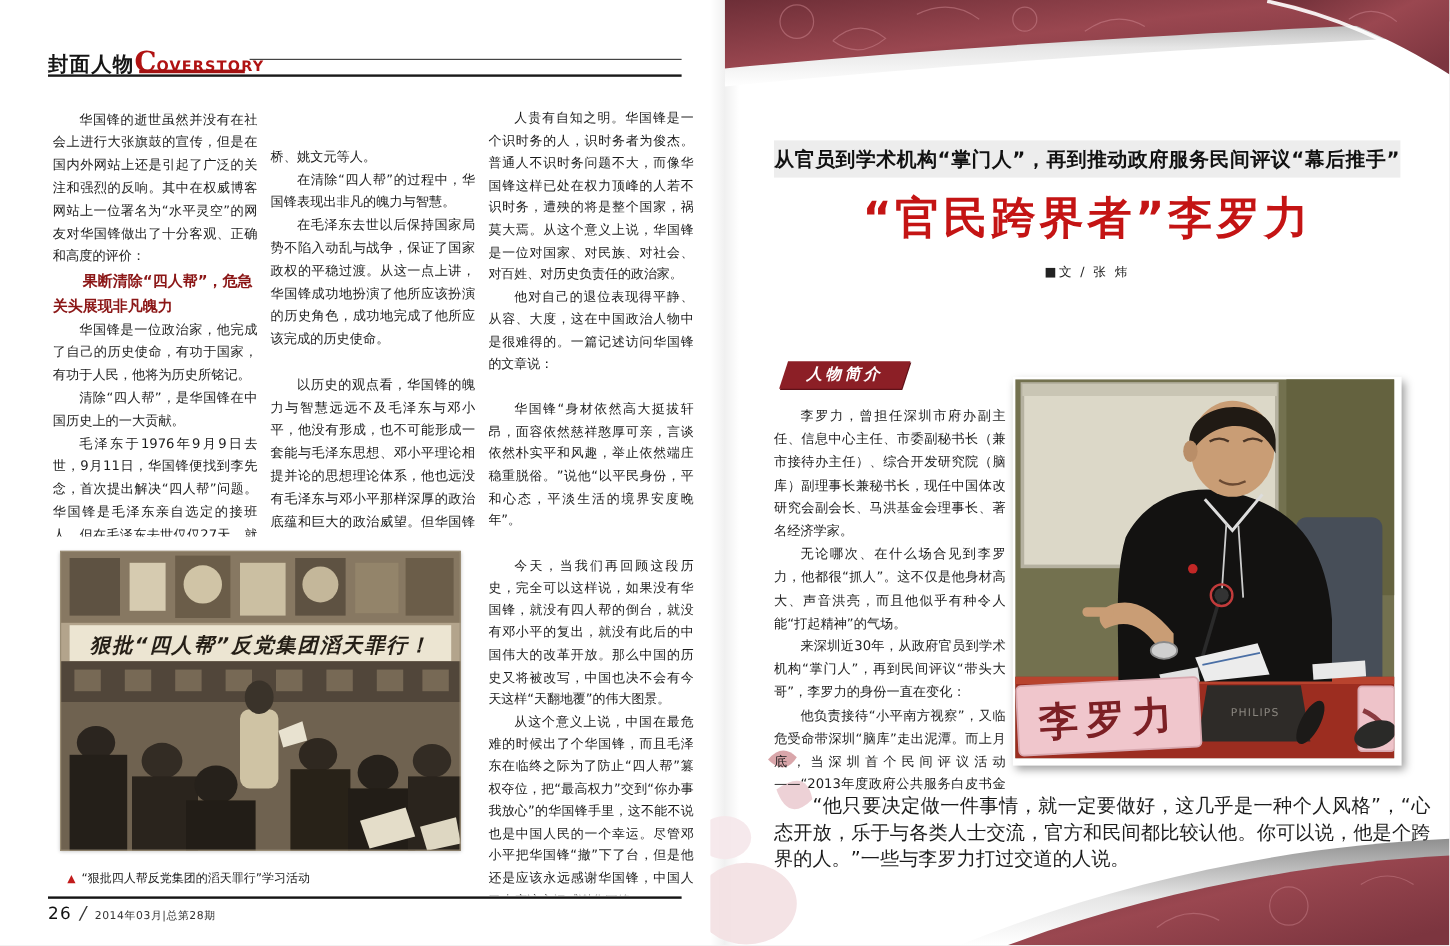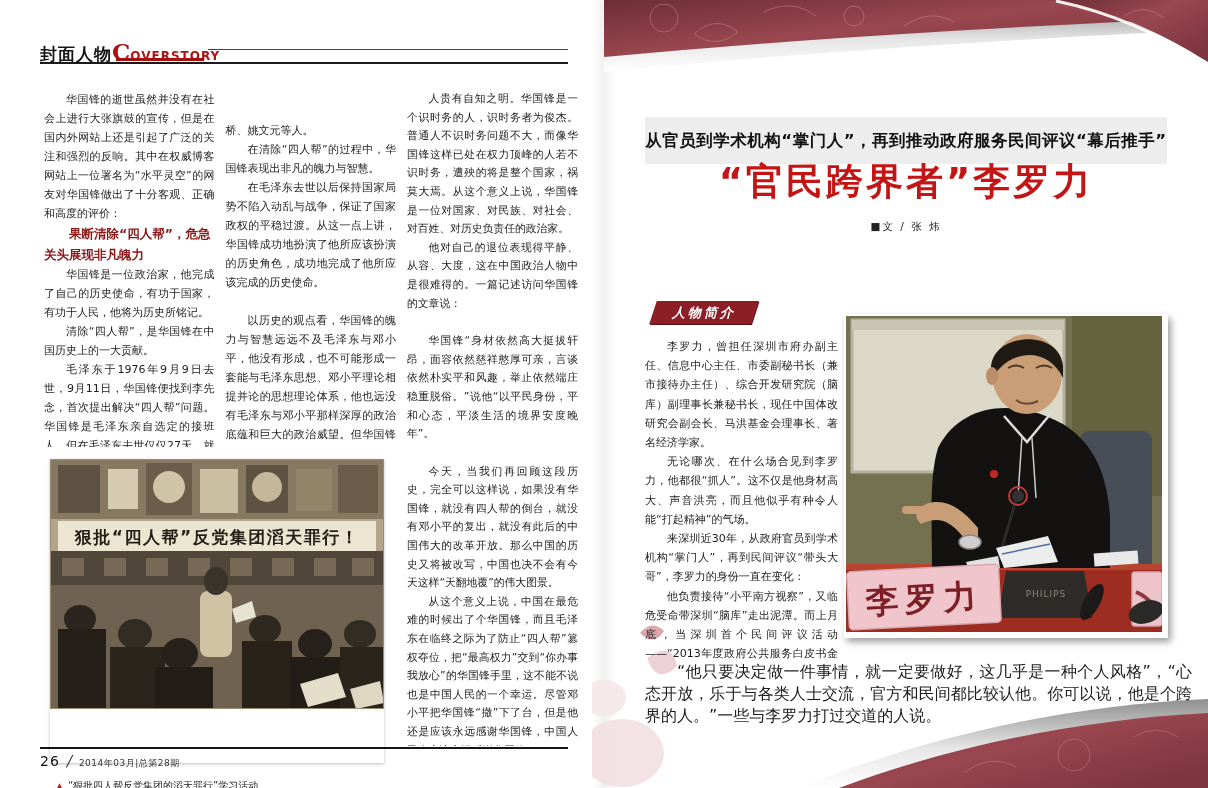--- a/index.html
+++ b/index.html
@@ -20,35 +20,35 @@
   .lp-body{position:absolute;left:44px;top:90px;width:534px;display:flex;gap:11px;}
   .lp-left-group{width:352px;flex:none;}
   .lp-two{display:flex;gap:11px;height:357px;overflow:hidden;}
   .col{flex:1;font-size:11px;line-height:19px;text-align:justify;color:#1c1c1c;}
   .col p{margin:0;text-indent:2em;}
   .col p.noindent{text-indent:0;margin-top:31px;}
   .col p.gap-top{margin-top:19px;}
   .subhead{color:#8b1616;font-weight:bold;font-size:12.5px;line-height:21px;margin:15px 0 13px;text-indent:0;text-align:left;}
   .col3{flex:none;width:171px;height:656px;overflow:hidden;font-size:10.8px;line-height:18.6px;}
   
-  .lp-photo{position:relative;margin:12px 0 16px 6px;width:334px;height:304px;box-shadow:0 1px 3px rgba(0,0,0,0.25);}
+  .lp-photo{position:relative;margin:12px 0 16px 6px;width:334px;height:250px;box-shadow:0 1px 3px rgba(0,0,0,0.25);font-style:italic;}
   .lp-caption{margin:7px 0 0 12px;font-size:10px;color:#222;}
   .cap-mark{color:#c21b1b;font-size:9px;margin-right:5px;}
   .lp-footer{position:absolute;left:40px;top:747px;width:528px;border-top:2px solid #141414;padding-top:3px;
              display:flex;align-items:baseline;gap:7px;}
   .page-num{font-size:14px;color:#111;letter-spacing:1px;}
   .fslash{font-size:15px;color:#333;transform:skewX(-12deg);display:inline-block;}
   .issue{font-size:9px;color:#333;letter-spacing:0.5px;}
   
   .right-page{position:absolute;left:604px;top:0;width:604px;height:788px;}
   .rp-topband,.rp-bottomband,.rp-leaves{position:absolute;pointer-events:none;}
   .rp-topband{left:0;top:0;}
   .rp-bottomband{left:0;bottom:0;}
   .rp-leaves{left:-12px;bottom:0;opacity:0.9;}
-  .rp-kicker{position:absolute;left:41px;top:117px;width:522px;height:47px;background:#ededed;
+  .rp-kicker{position:absolute;left:41px;top:117px;width:522px;height:31px;background:#ededed;
              display:flex;align-items:center;justify-content:center;}
   .rp-kicker span{font-size:16.5px;font-weight:bold;color:#111;letter-spacing:0.5px;white-space:nowrap;}
   .rp-title{position:absolute;left:41px;top:157px;width:522px;text-align:center;
             font-size:37px;font-weight:bold;color:#c41414;letter-spacing:3px;white-space:nowrap;}
   .rp-byline{position:absolute;left:41px;top:220px;width:522px;text-align:center;font-size:10.5px;color:#222;letter-spacing:2px;}
   .profile-badge{position:absolute;left:49px;top:301px;width:102px;height:23px;background:#8c1f26;
                  transform:skewX(-18deg);box-shadow:1px 1px 0 #5e1118;}
   .profile-badge span{display:block;transform:skewX(18deg);color:#fff;font-weight:bold;font-size:13px;
                       letter-spacing:3px;text-align:center;line-height:23px;font-style:italic;}
   .rp-col{position:absolute;left:41px;top:337px;width:193px;height:326px;overflow:hidden;

